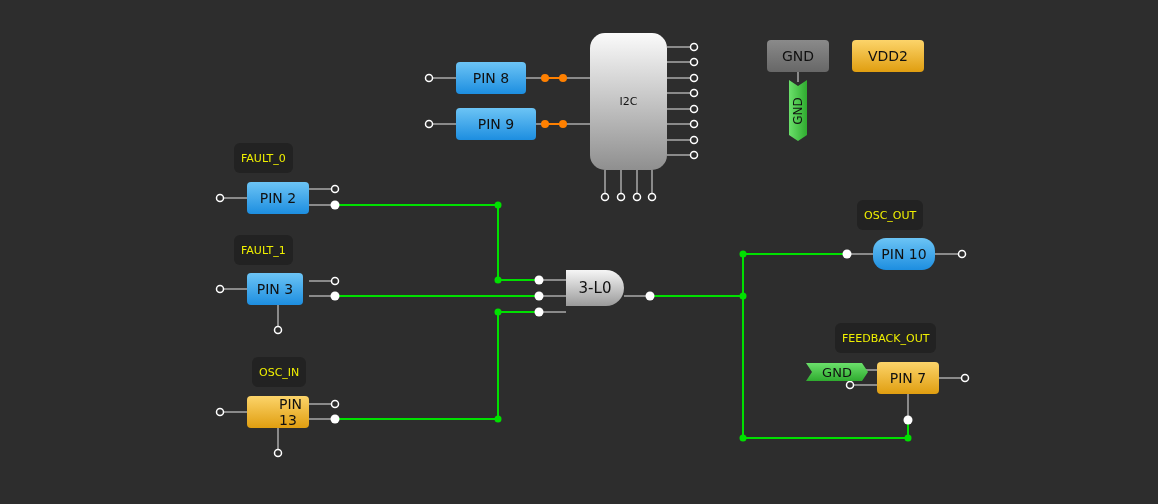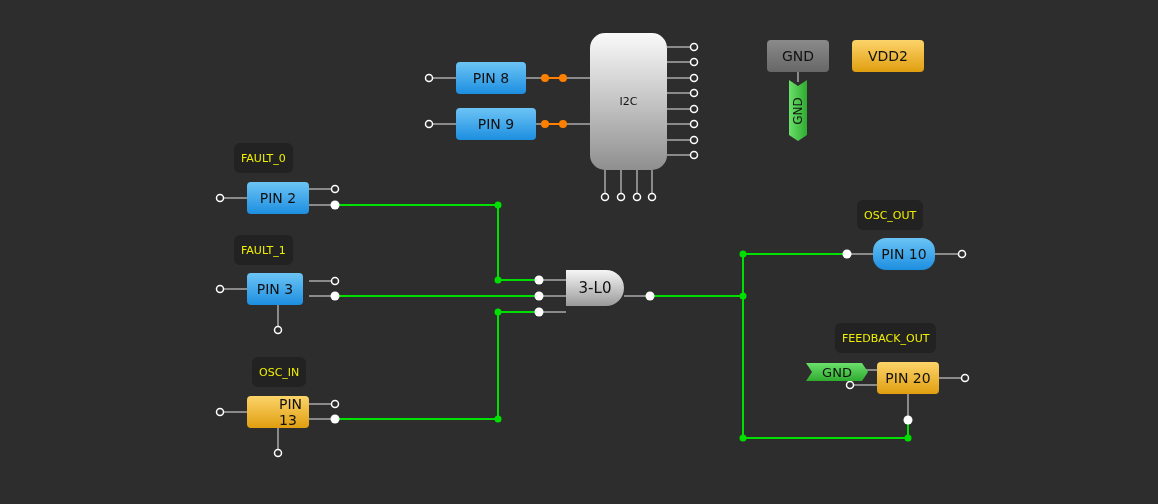--- a/index.html
+++ b/index.html
@@ -158,13 +158,13 @@
 <div class="label" style="left:240px;top:357px;margin-left:12px;">OSC_IN</div>
 <div class="pin orange" style="left:247px;top:396px;width:62px;padding-left:32px;">PIN 13</div>
 
 <div class="gate">3-L0</div>
 
 <div class="label" style="left:857px;top:200px;text-align:right;">OSC_OUT</div>
 <div class="pin blue" style="left:873px;top:238px;width:62px;border-radius:13px;">PIN 10</div>
 
 <div class="label" style="left:835px;top:323px;text-align:center;">FEEDBACK_OUT</div>
 <div class="gndflag-h">GND</div>
-<div class="pin orange" style="left:877px;top:362px;width:62px;">PIN 20</div>
+<div class="pin orange" style="left:877px;top:362px;width:62px;">PIN 7</div>
 
 </body></html>

